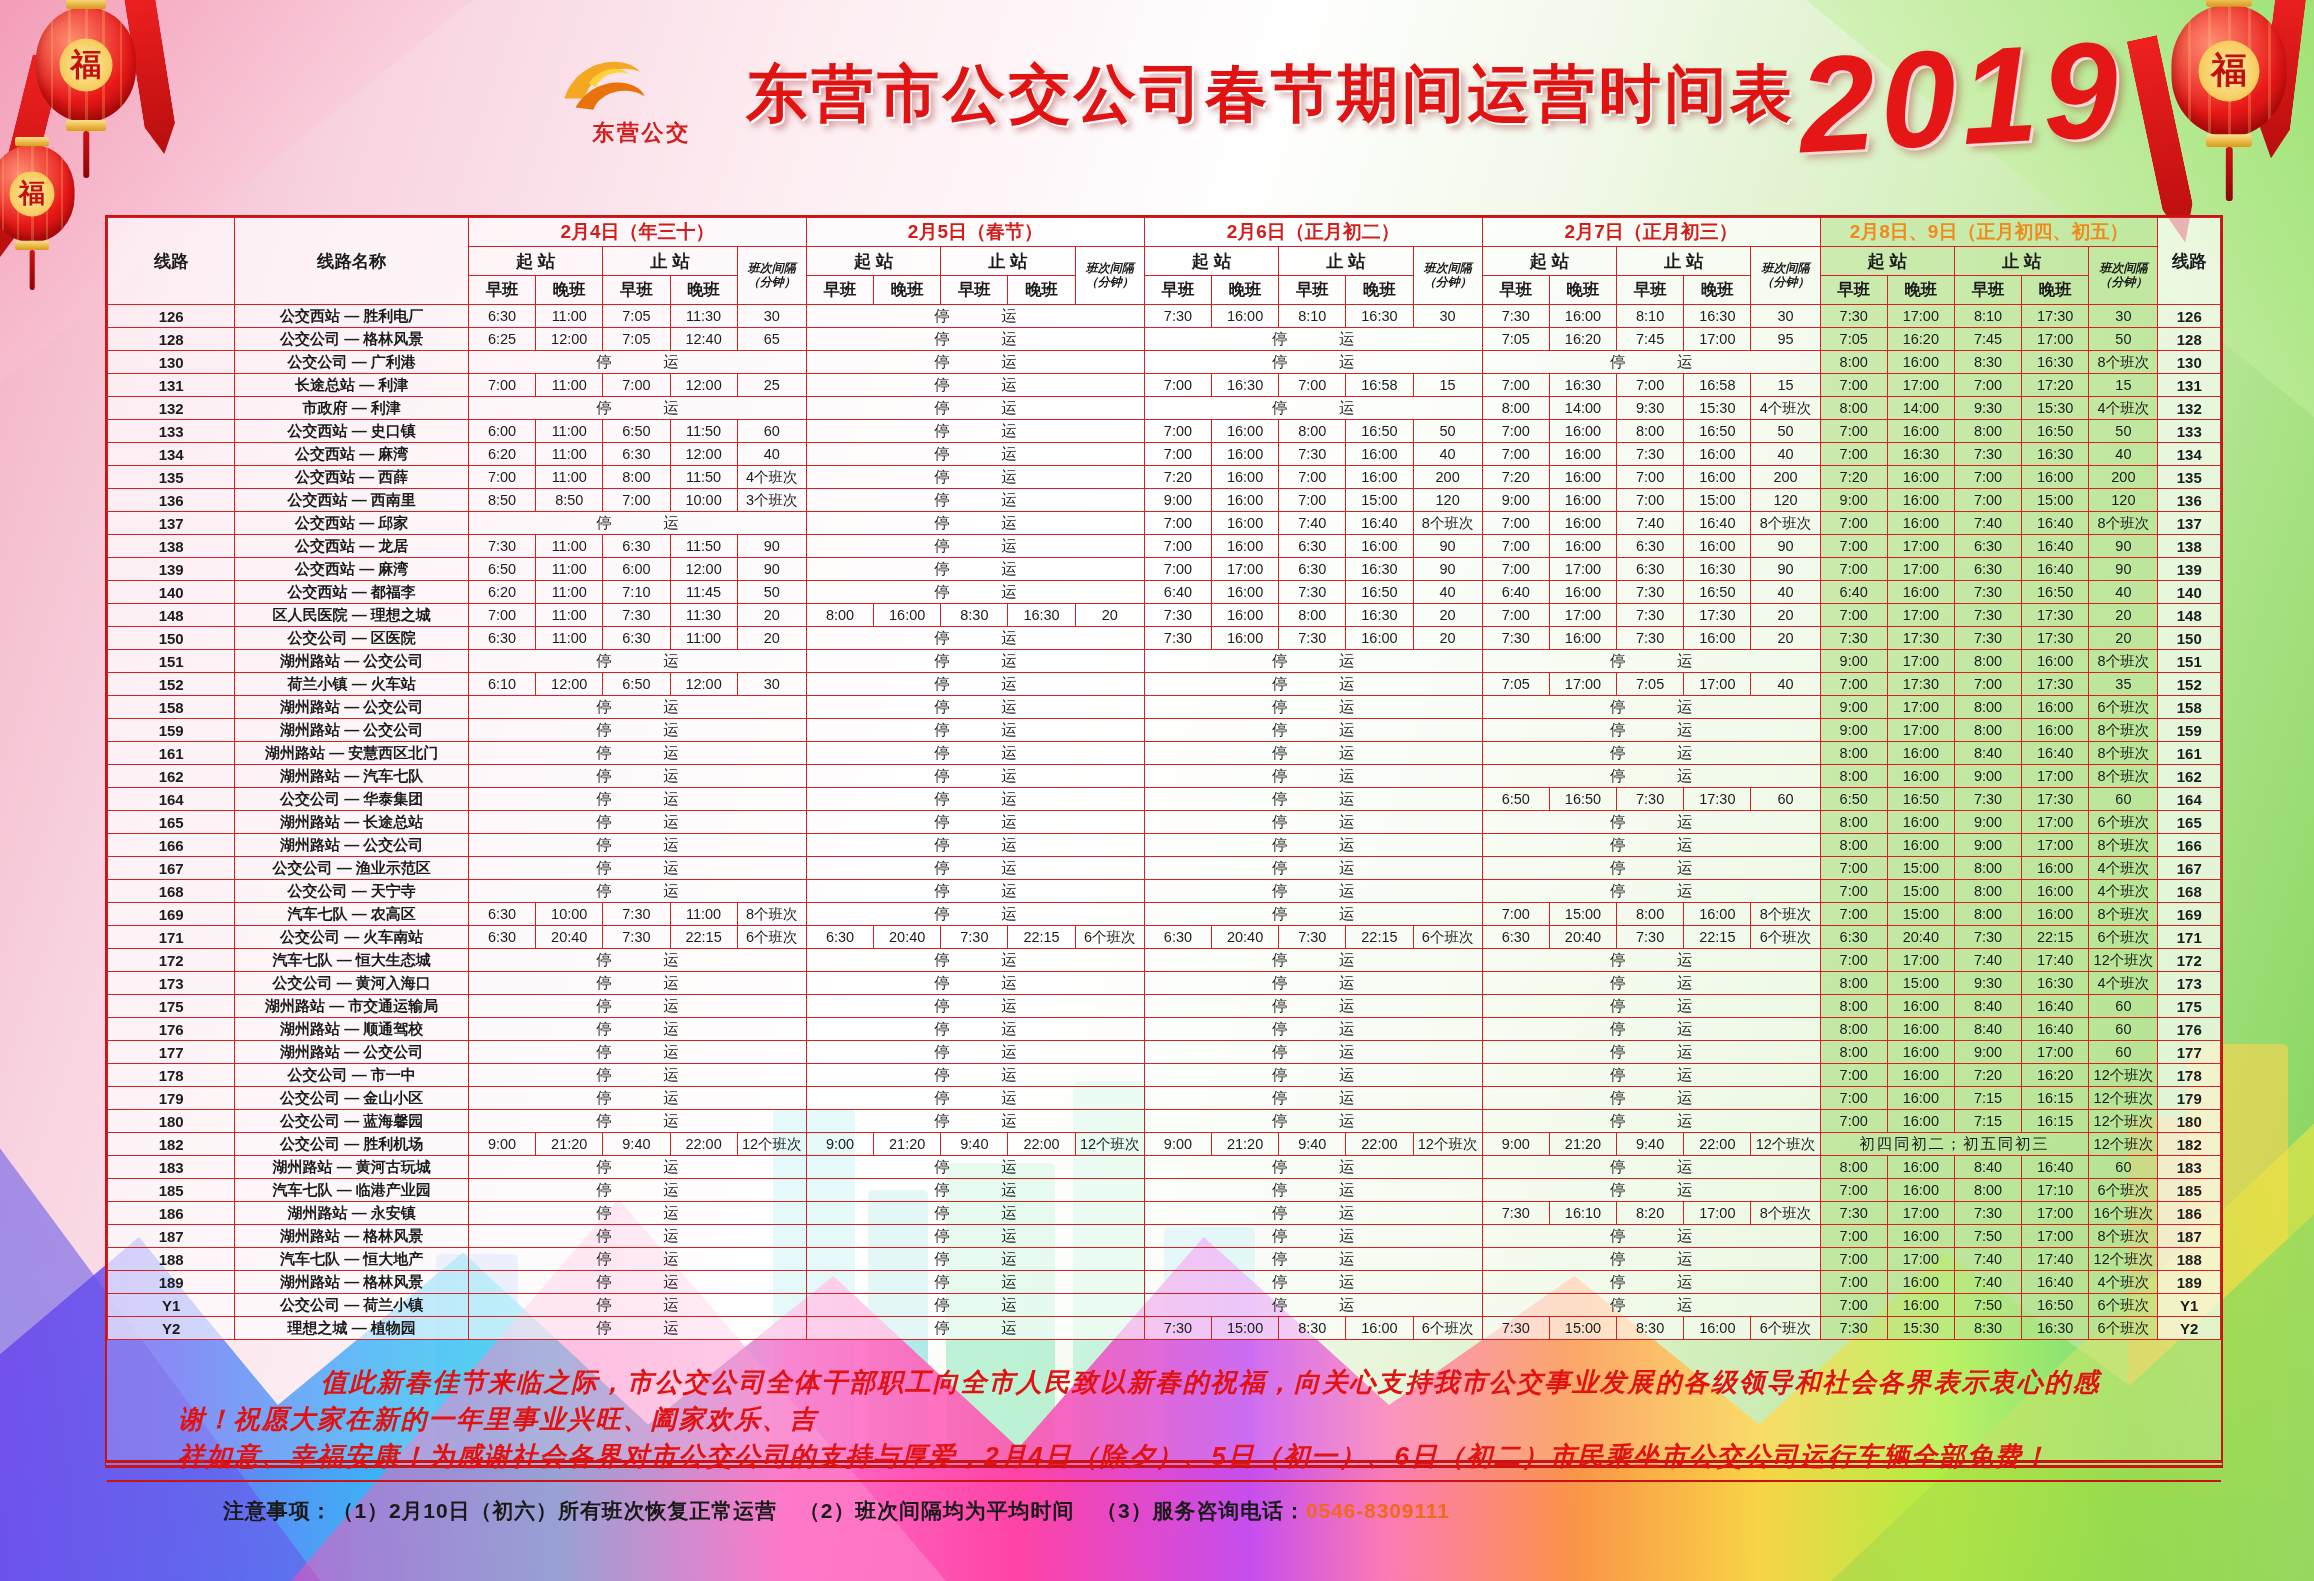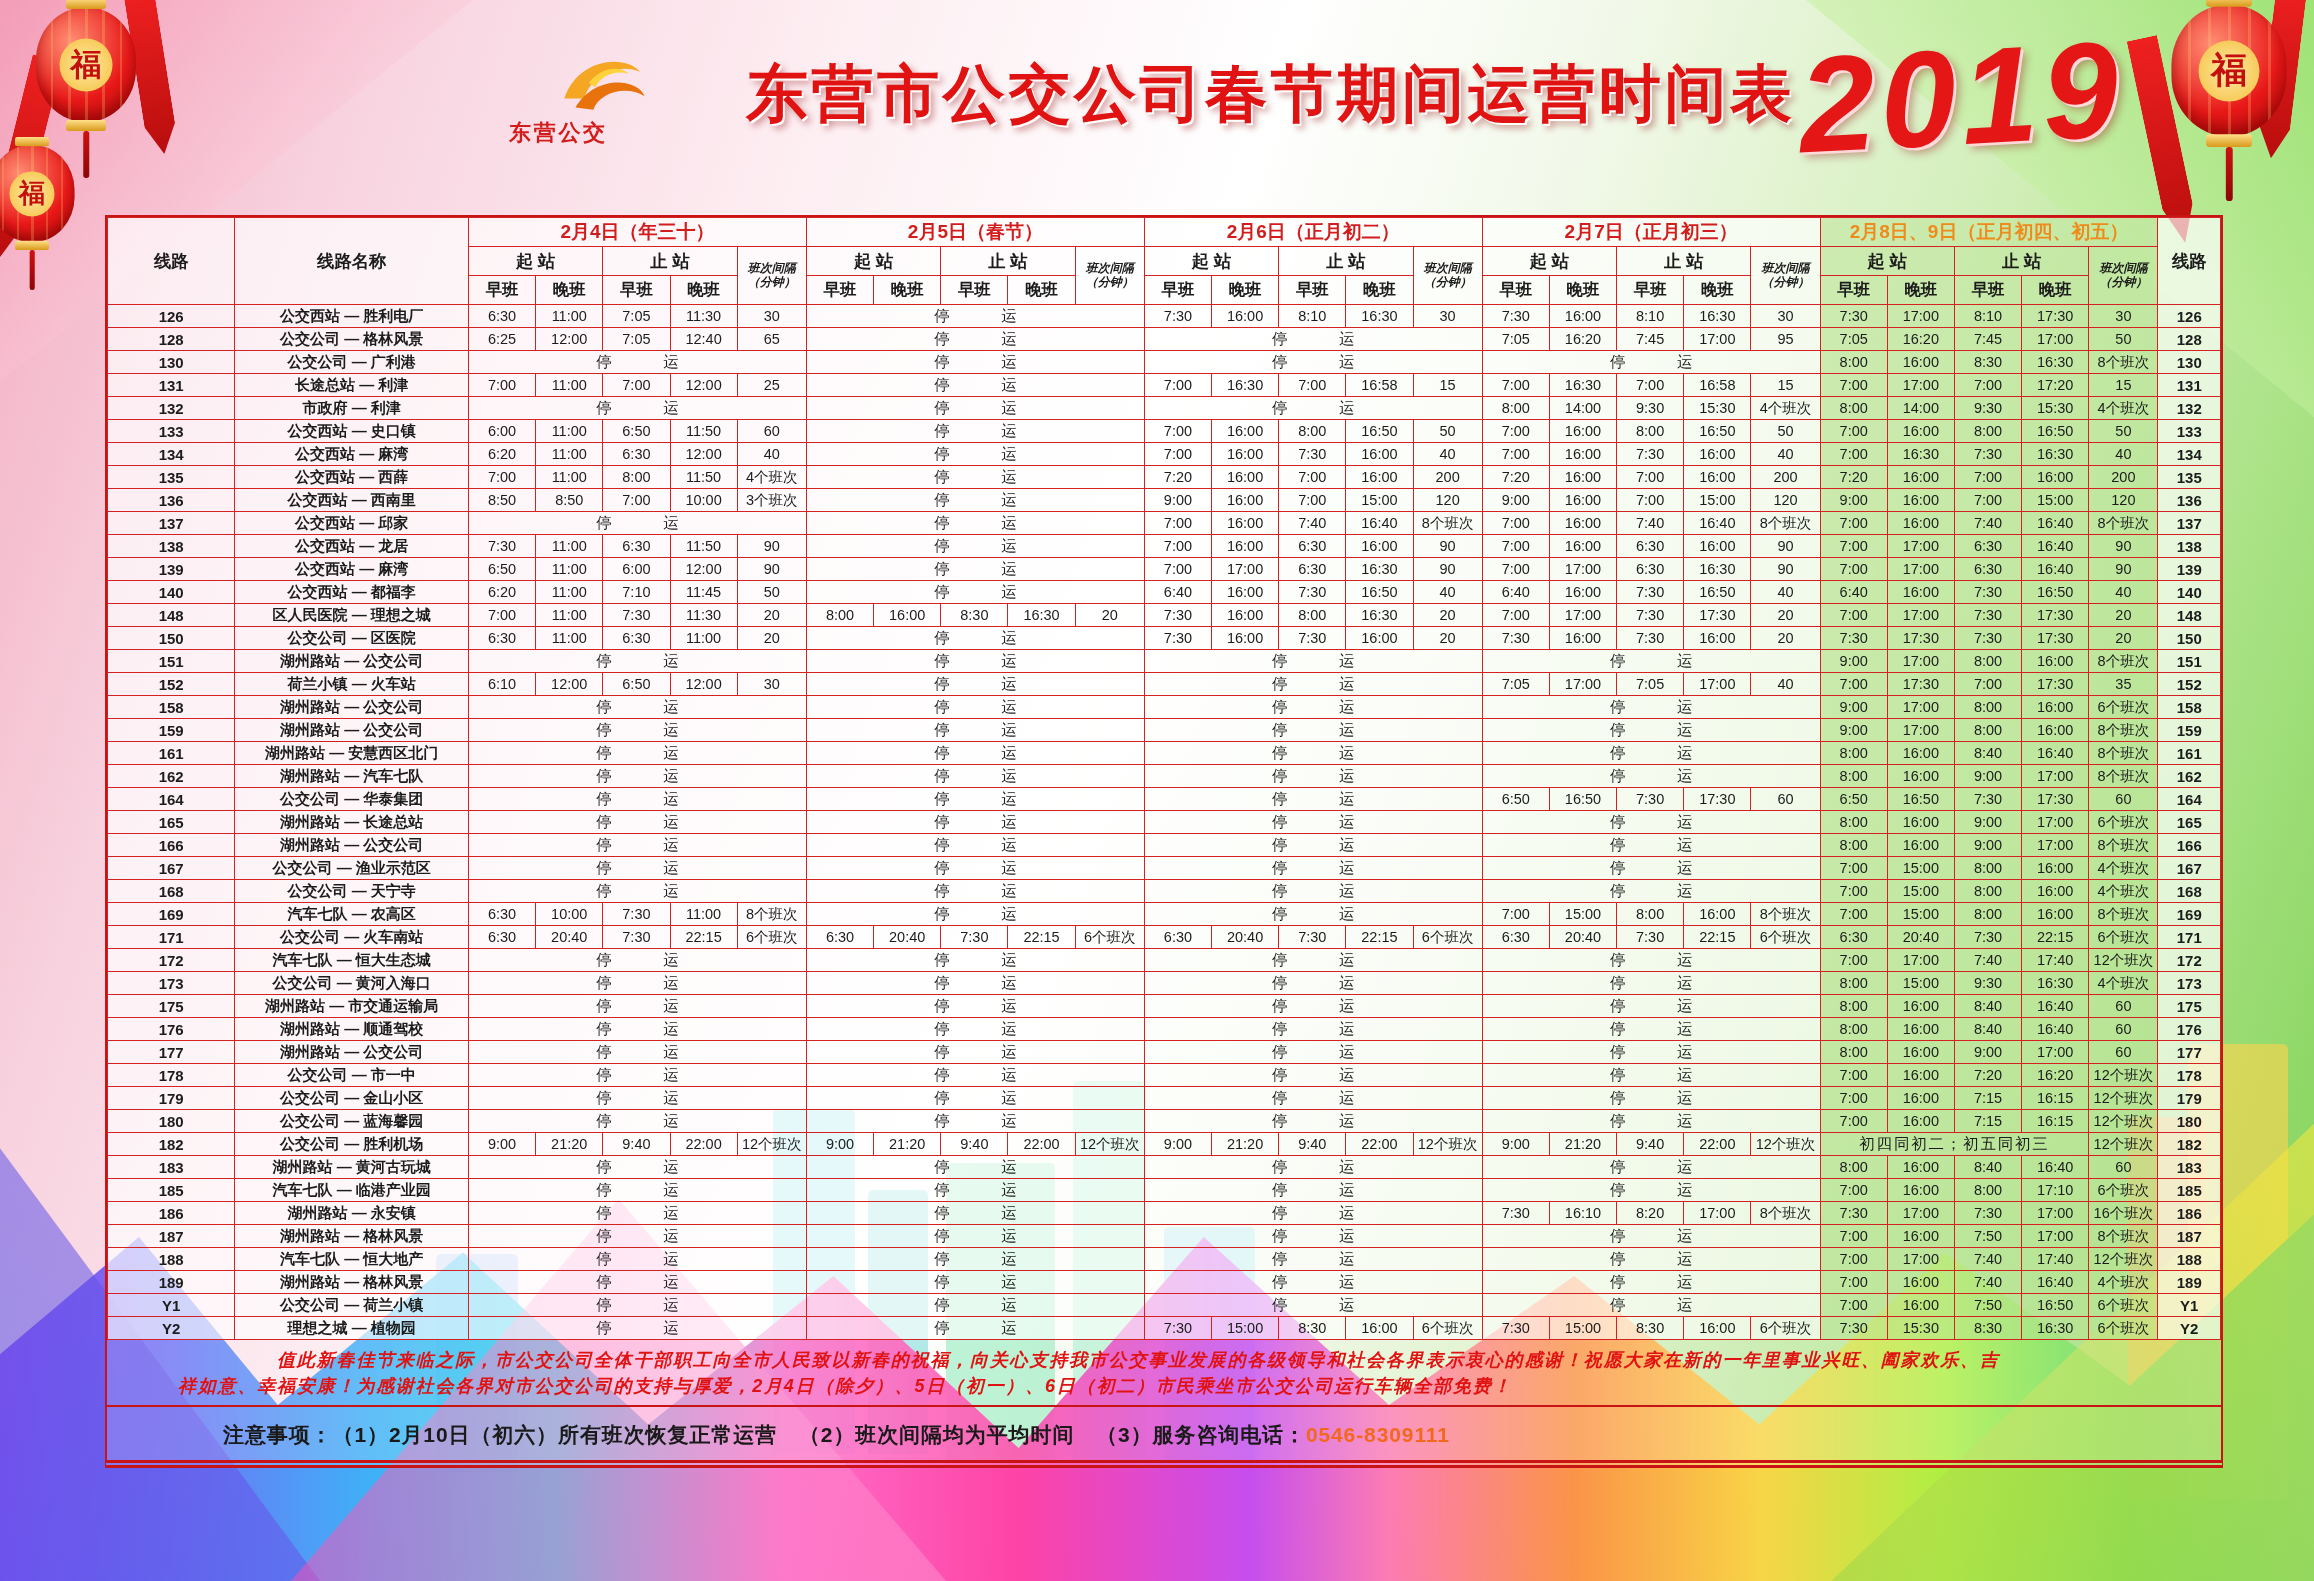--- a/index.html
+++ b/index.html
@@ -47,21 +47,21 @@
     color:#c40f0f;font-size:31px;font-weight:bold;}
   .ribbon{position:absolute;z-index:2;width:31px;height:209px;background:linear-gradient(#ef2020,#b80d0d);
     clip-path:polygon(0 0,100% 0,100% 82%,50% 100%,0 82%);}
   .r-l1{left:7.3px;top:55px;transform:rotate(14deg);}
   .r-l2{left:136px;top:-9px;transform:rotate(-9deg);height:164px;}
   .r-r1{right:136px;top:36px;transform:rotate(-12deg);}
   .r-r2{right:18px;top:-14.5px;transform:rotate(7deg);height:173px;}
 
   
   .hdr{position:absolute;top:36px;left:0;width:100%;height:164px;z-index:3;}
-  .logo{position:absolute;left:509px;top:9px;width:182px;text-align:left;}
+  .logo{position:absolute;left:509px;top:9px;width:182px;text-align:right;}
   .logo svg{width:136px;height:78px;display:block;margin:0 auto;}
   .logo .logo-text{color:#d31d1d;font-size:22px;font-weight:bold;letter-spacing:2.7px;margin-top:-5.5px;}
   .title{position:absolute;left:746px;top:16.4px;width:1000px;text-align:center;
     font-size:62px;font-weight:900;color:#e01212;letter-spacing:3.6px;
     text-shadow:1.8px 1.8px 0 #ffffff,4.5px 4.5px 7.3px rgba(140,0,0,.4);white-space:nowrap;}
   .year{position:absolute;right:191px;top:-7.3px;font-size:136px;line-height:1;font-style:italic;font-weight:900;color:#e51616;
     text-shadow:2.7px 2.7px 0 #ffd9d9,5.5px 5.5px 9px rgba(140,0,0,.35);letter-spacing:5.5px;transform:rotate(-3deg);}
 
   
   .board{position:absolute;left:105px;top:215px;width:2118px;height:1253px;z-index:2;
@@ -75,22 +75,22 @@
   .date-h.g4{color:#ef8b1a;}
   .interval-h{font-size:12px;line-height:1.1;font-style:italic;}
   .sub2{font-size:16.4px;}
   .gstart{border-left-width:1.8px;}
   .g4{background:rgba(186,228,148,.55);}
   .route-cell,.name-cell{font-weight:bold;font-size:15px;}
   .susp{letter-spacing:23.6px;text-indent:23.6px;font-size:15.5px;}
   .note-cell{font-size:15.5px;letter-spacing:1.8px;}
 
   
-  .greeting{padding:8px 71px 0 71px;color:#e01212;font-weight:bold;font-style:italic;
-    font-size:18px;line-height:1.42;letter-spacing:1.8px;}
+  .greeting{padding:24px 71px 0 71px;color:#e01212;font-weight:bold;font-style:italic;
+    font-size:26px;line-height:1.42;letter-spacing:1.8px;}
   .greeting p{margin:0;}
   .greeting .l1{text-indent:5.5em;}
   .rule{border:none;border-top:2.7px solid #c81414;margin:5.5px 0 0 0;}
   .notes{padding:14.5px 0 0 116px;font-size:21px;font-weight:bold;color:#1a1a1a;letter-spacing:0.9px;}
   .phone{color:#f2691d;}
 </style>
 </head>
 <body>
 
 <div class="page">

